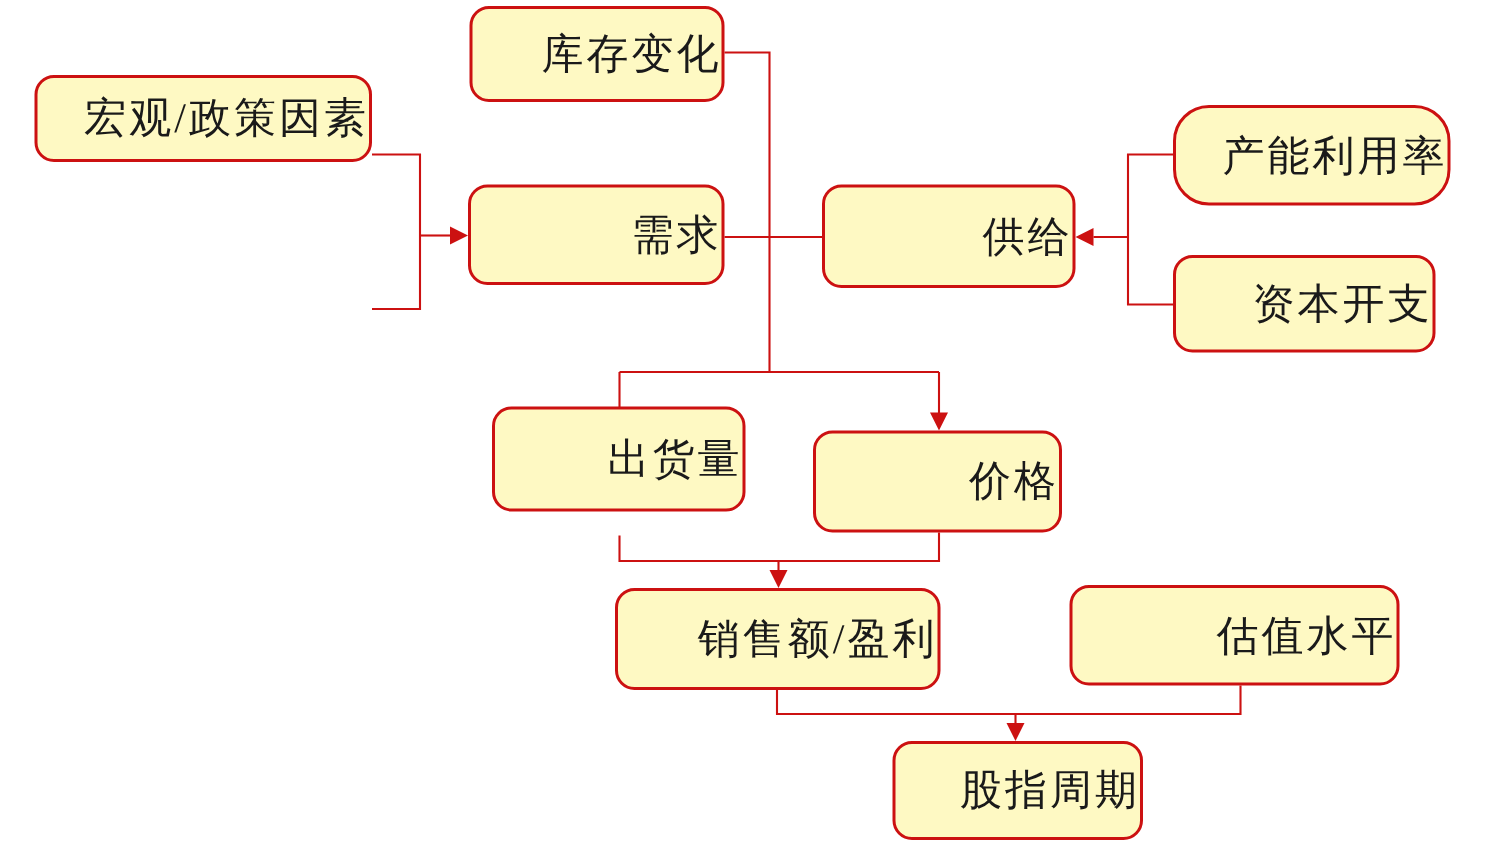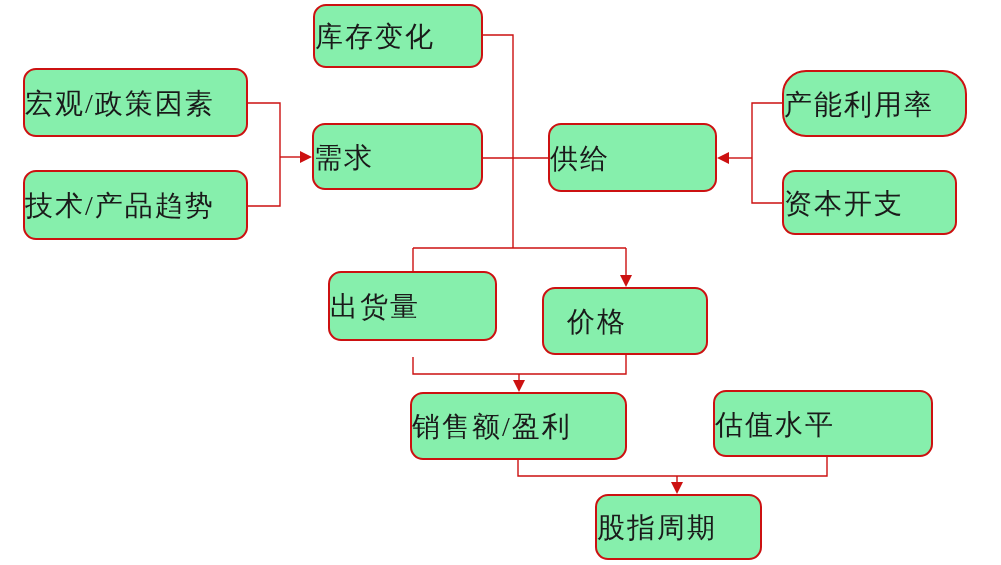--- a/index.html
+++ b/index.html
@@ -20,24 +20,24 @@
     left: 0;
     top: 0;
     width: 1001px;
     height: 565px;
   }
   .node {
     position: absolute;
     box-sizing: border-box;
     border: 2.5px solid #cc1111;
     border-radius: 13px;
-    background: #86efac;
+    background: #fef9c3;
     display: flex;
     align-items: center;
-    justify-content: flex-start;
+    justify-content: flex-end;
   }
   .node-label {
     color: #1a1a1a;
     font-size: 28px;
     letter-spacing: 2px;
     white-space: nowrap;
     line-height: 1;
     padding-top: 2px;
   }
   .conn {
@@ -81,27 +81,24 @@
 
     <polyline class="conn" points="518,460 518,476 827,476 827,457"></polyline>
     <line class="conn" x1="677" y1="476" x2="677" y2="483"></line>
     <polygon class="arrowhead" points="677,494 671,482 683,482"></polygon>
   </svg>
 
   <div class="node" style="left:313px; top:4px; width:170px; height:64px;">
     <span class="node-label">库存变化</span>
   </div>
 
-  <div class="node" style="left:23px; top:68px; width:225px; height:69px;">
+  <div class="node" style="left:23px; top:50px; width:225px; height:58px;">
     <span class="node-label">宏观/政策因素</span>
   </div>
 
-  <div class="node" style="left:23px; top:170px; width:225px; height:70px;">
-    <span class="node-label">技术/产品趋势</span>
-  </div>
 
   <div class="node" style="left:312px; top:123px; width:171px; height:67px;">
     <span class="node-label">需求</span>
   </div>
 
   <div class="node" style="left:548px; top:123px; width:169px; height:69px;">
     <span class="node-label">供给</span>
   </div>
 
   <div class="node" style="left:782px; top:70px; width:185px; height:67px;border-radius:24px;">

